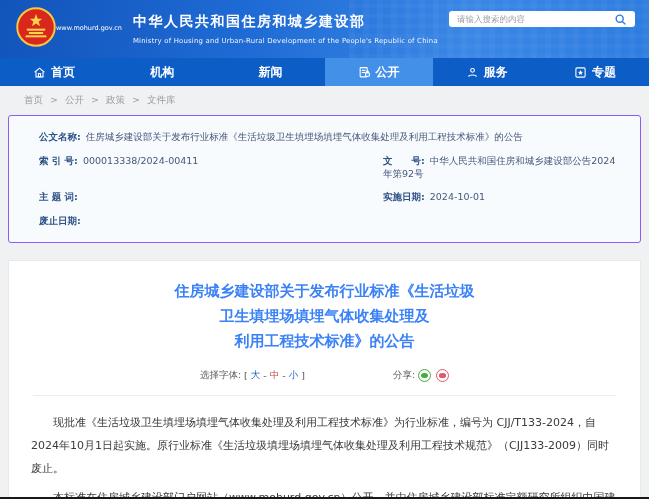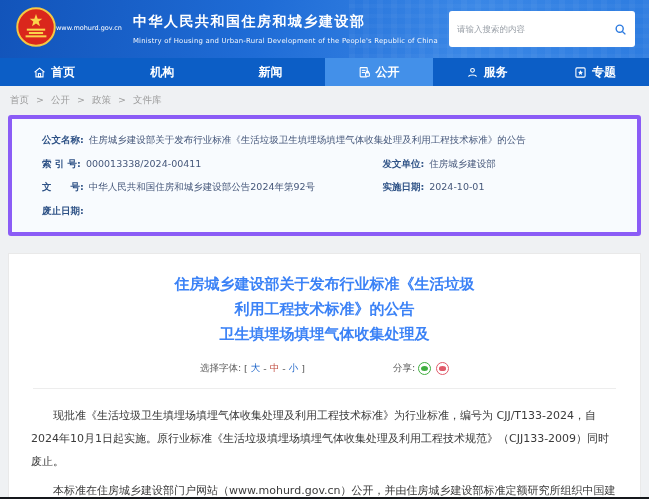--- a/index.html
+++ b/index.html
@@ -28,47 +28,47 @@
     opacity:.5;
     pointer-events:none;
   }
   .logo-wrap { display:flex; flex-direction:row; align-items:center; z-index:1; }
   .emblem { width:40px; height:40px; display:block; }
   .header-url { color:#fff; font-size:6.5px; margin-top:1px; white-space:nowrap; }
   .titles { margin-left:11px; margin-top:2px; color:#fff; z-index:1; }
   .cn-title { font-size:14px; font-weight:bold; letter-spacing:1.5px; line-height:24px; }
   .en-title { font-size:6.9px; margin-top:4px; opacity:.95; letter-spacing:.2px; }
   .search-box {
-    position:absolute; right:14px; top:11px; width:186px; height:36px;
+    position:absolute; right:14px; top:11px; width:186px; height:16px;
     background:#fff; border-radius:3px; display:flex; align-items:center;
     padding:0 8px; z-index:2;
   }
   .search-box input { border:none; outline:none; flex:1; font-size:8.5px; color:#333; background:transparent; font-family:inherit; }
   .search-box input::placeholder { color:#9aa0a8; }
   .search-icon svg { display:block; }
 
   
   .nav { height:28px; background:#0c5ec6; display:flex; }
   .nav-item {
     flex:1; display:flex; align-items:center; justify-content:center; gap:5px;
     color:#fff; font-size:12px; font-weight:bold; cursor:pointer; white-space:nowrap;
   }
   .nav-item.active { background:#4390e9; }
   .nav-icon svg { display:block; }
 
   
-  .breadcrumb { padding:8px 2px 7px 10px; font-size:9.5px; color:#9b9b9b; }
+  .breadcrumb { padding:8px 2px 7px 24px; font-size:9.5px; color:#9b9b9b; }
   .breadcrumb .crumb { color:#9b9b9b; cursor:pointer; }
   .breadcrumb .sep { margin:0 4px; }
 
   
   .info-panel {
     margin:1px 8px 0;
     background:#f8fbfe;
-    border:4px solid #8b5cf6;
+    border:1px solid #8b5cf6;
     border-radius:3px;
     padding:14px 18px 15px 30px;
   }
   .info-grid {
     display:grid;
     grid-template-columns:59% 41%;
     row-gap:10.5px;
     font-size:9.5px;
     line-height:13px;
   }
@@ -209,39 +209,39 @@
 
 <div class="info-panel">
   <div class="info-grid">
     <div class="span2">
       <span class="flabel">公文名称:</span><span class="fvalue">住房城乡建设部关于发布行业标准《生活垃圾卫生填埋场填埋气体收集处理及利用工程技术标准》的公告</span>
     </div>
     <div>
       <span class="flabel">索 引 号:</span><span class="fvalue">000013338/2024-00411</span>
     </div>
     <div>
-      <span class="flabel">发文单位:</span><span class="fvalue">住房城乡建设部</span>
-    </div>
-    <div>
       <span class="flabel">文　　号:</span><span class="fvalue">中华人民共和国住房和城乡建设部公告2024年第92号</span>
+    </div>
+    <div>
+      <span class="flabel">主 题 词:</span><span class="fvalue"></span>
     </div>
     <div>
       <span class="flabel">实施日期:</span><span class="fvalue">2024-10-01</span>
     </div>
     <div>
       <span class="flabel">废止日期:</span><span class="fvalue"></span>
     </div>
   </div>
 </div>
 
 <div class="content-panel">
   <div class="article-title">
     <div>住房城乡建设部关于发布行业标准《生活垃圾</div>
+    <div>卫生填埋场填埋气体收集处理及</div>
     <div>利用工程技术标准》的公告</div>
-    <div>卫生填埋场填埋气体收集处理及</div>
   </div>
 
   <div class="meta">
     <span class="grp">
       <span>选择字体:</span>
       <span class="bracket">[</span>
       <span class="font-link font-large">大</span>
       <span class="dash">-</span>
       <span class="font-link font-medium">中</span>
       <span class="dash">-</span>

